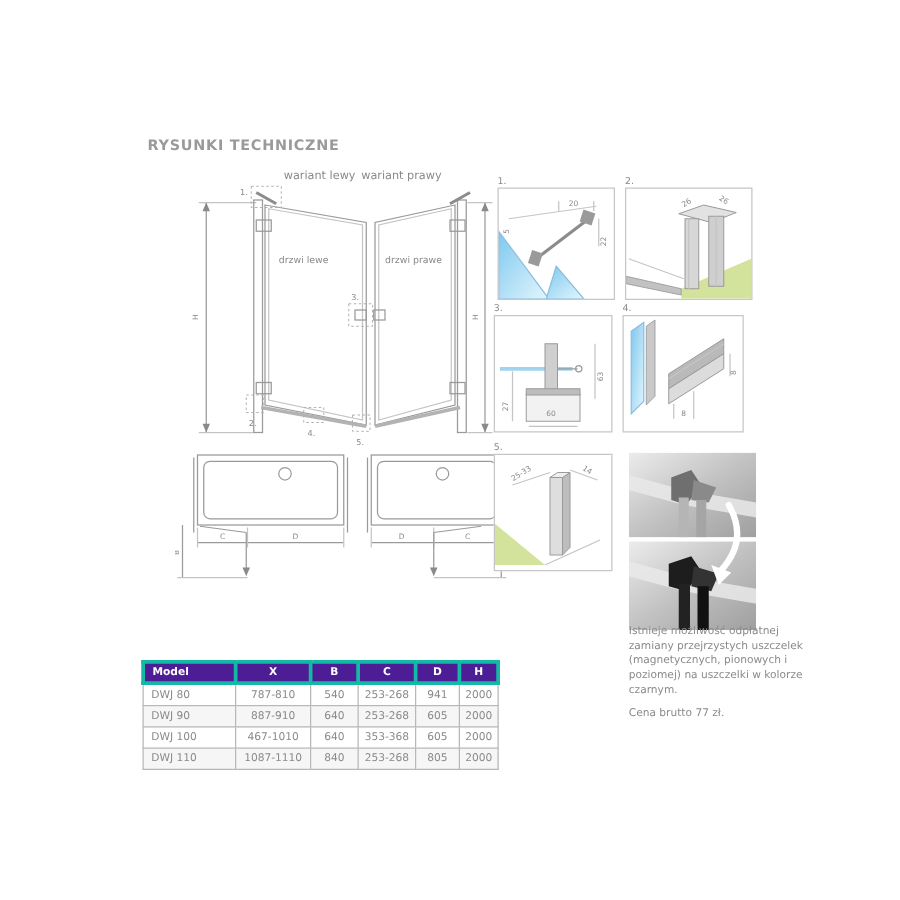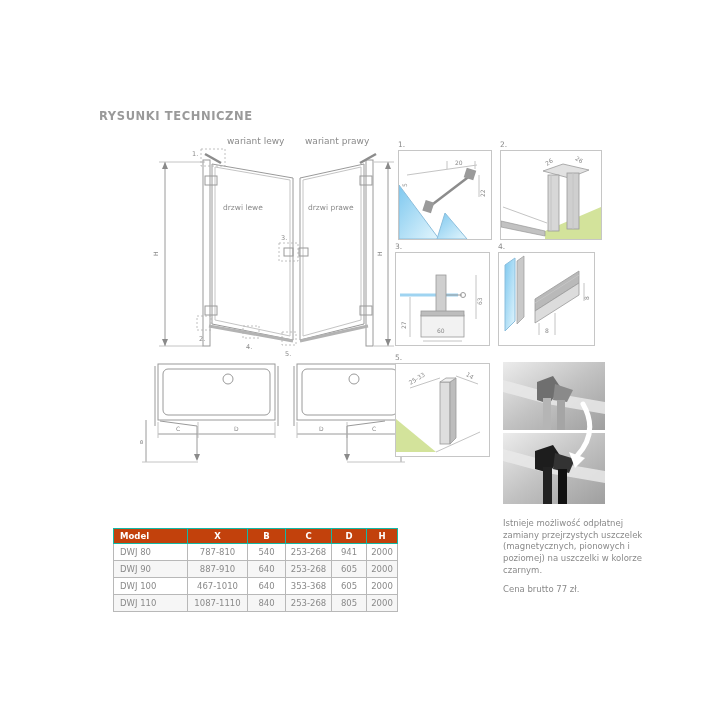--- a/index.html
+++ b/index.html
@@ -1,39 +1,39 @@
 <!DOCTYPE html>
 <html><head>
 <meta charset="utf-8">
 <style>
   html,body{margin:0;padding:0;background:#fff;}
   #page{position:relative;width:720px;height:720px;background:#ffffff;overflow:hidden;
         font-family:"DejaVu Sans","Liberation Sans",sans-serif;color:#8a8a8a;}
   .abs{position:absolute;}
-  #title{left:99px;top:109px;font-size:11.5px;font-weight:bold;letter-spacing:.6px;color:#9a9a9a;}
+  #title{left:118px;top:109px;font-size:11.5px;font-weight:bold;letter-spacing:.6px;color:#9a9a9a;}
   .variant-label{font-size:9px;color:#8a8a8a;}
   .det-label{font-size:7.5px;color:#8a8a8a;}
   .det-box{border:1px solid #c6c6c6;background:#fff;}
   svg{display:block;}
   svg text{font-family:"DejaVu Sans","Liberation Sans",sans-serif;}
   .dim{font-size:6px;fill:#8a8a8a;}
   .doorlbl{font-size:7.5px;fill:#8a8a8a;}
   .mk{font-size:6.5px;fill:#8a8a8a;}
   .ln{stroke:#9a9a9a;stroke-width:1;fill:none;}
   .lnlight{stroke:#c4c4c4;stroke-width:1;fill:none;}
   .dash{stroke:#b0b0b0;stroke-width:0.8;fill:none;stroke-dasharray:2 2;}
   .thick{stroke:#8c8c8c;stroke-width:2.5;fill:none;}
   .arr{fill:#8a8a8a;}
   
-  #note{left:503px;top:518px;width:140px;font-size:8.5px;line-height:1.38;color:#8a8a8a;}
+  #note{left:503px;top:500px;width:140px;font-size:8.5px;line-height:1.38;color:#8a8a8a;}
   #note p{margin:0 0 7px 0;}
   
   #spec-table{left:113px;top:528px;border-collapse:collapse;table-layout:fixed;
               font-size:8.5px;background:#fff;}
-  #spec-table th{background:#c2410c;color:#fff;font-weight:bold;border:1px solid #14b8a6;
+  #spec-table th{background:#4c1d95;color:#fff;font-weight:bold;border:3px solid #14b8a6;
                  padding:2px 3px;text-align:center;}
   #spec-table th.first{text-align:left;padding-left:6px;}
   #spec-table td{border:1px solid #b8b8b8;color:#8a8a8a;padding:3px 3px;text-align:center;}
   #spec-table td.first{text-align:left;padding-left:6px;}
   #spec-table tr:nth-child(even) td{background:#f6f6f6;}
   
   .photo{width:102px;height:68px;position:relative;overflow:hidden;}
 </style>
 </head>
 <body>
@@ -50,21 +50,21 @@
         <stop offset="0" stop-color="#ececec"></stop>
           <stop offset=".5" stop-color="#c2c2c2"></stop>
           <stop offset="1" stop-color="#9f9f9f"></stop>
       </linearGradient>
     </defs>
   </svg>
 
   <div class="abs" id="title">RYSUNKI TECHNICZNE</div>
 
   <div class="abs variant-label" style="left:227px;top:136px">wariant lewy</div>
-  <div class="abs variant-label" style="left:305px;top:136px">wariant prawy</div>
+  <div class="abs variant-label" style="left:289px;top:136px">wariant prawy</div>
 
   <svg class="abs" style="left:145px;top:148px" width="155" height="215" viewBox="0 0 155 215">
 
     <line class="ln" x1="20" y1="14" x2="20" y2="198"></line>
     <line class="lnlight" x1="14" y1="14" x2="60" y2="14"></line>
     <line class="lnlight" x1="14" y1="198" x2="58" y2="198"></line>
     <polygon class="arr" points="17,21 23,21 20,14"></polygon>
     <polygon class="arr" points="17,191 23,191 20,198"></polygon>
     <text class="dim" transform="rotate(-90 13 108)" x="13" y="108">H</text>
 

